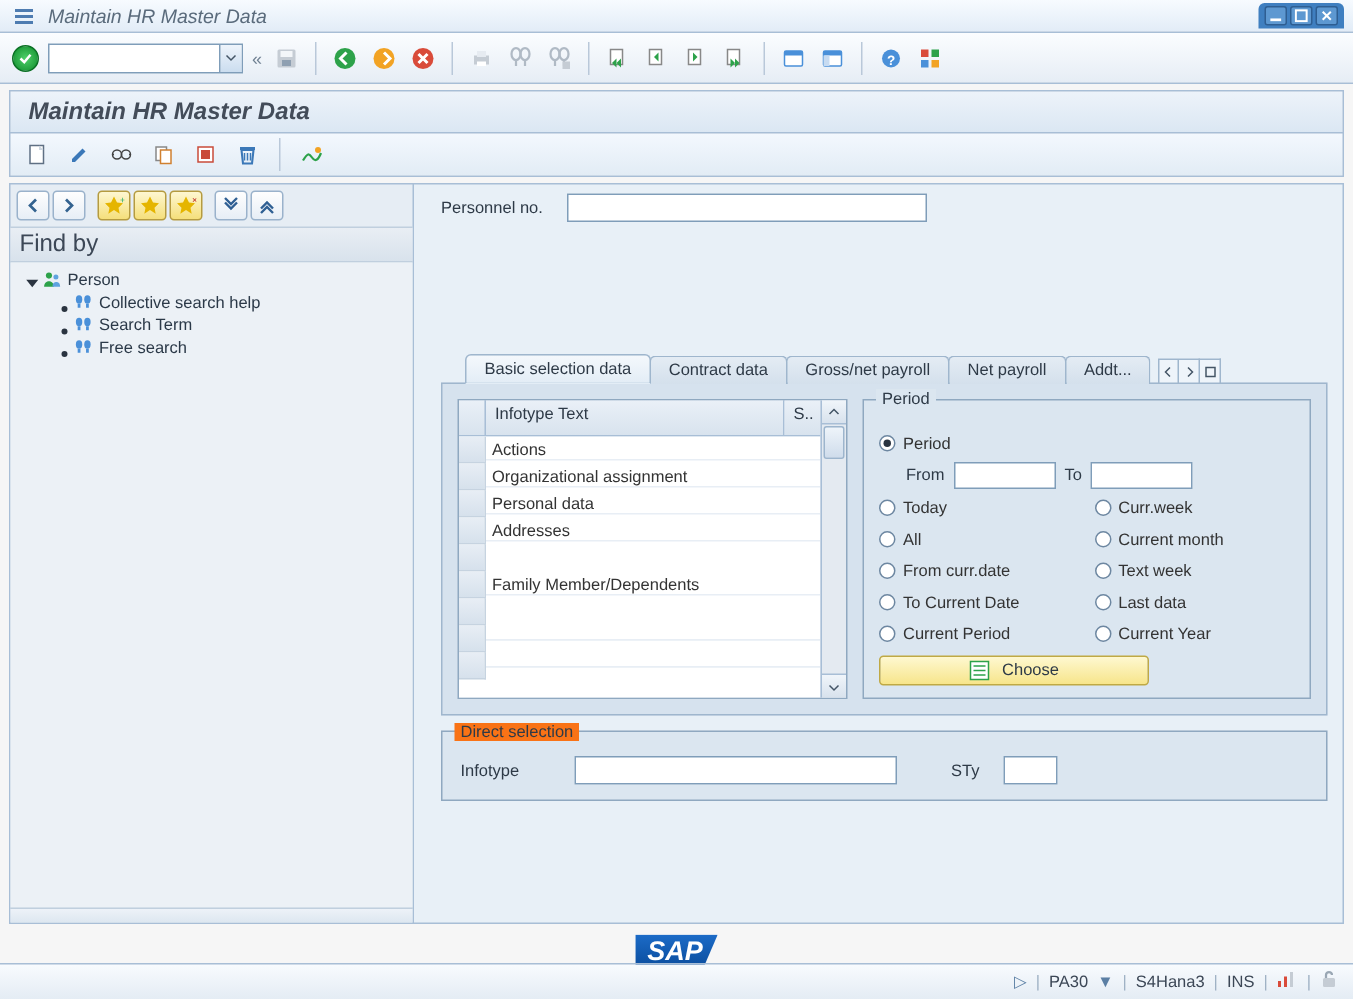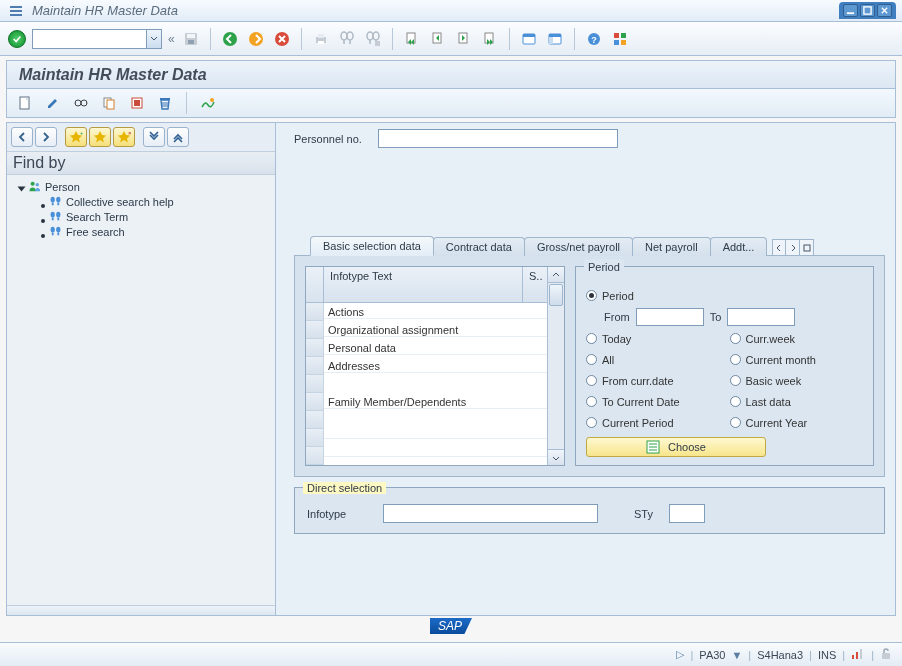--- a/index.html
+++ b/index.html
@@ -177,21 +177,21 @@
     border:1px solid #9fb6cd;
     background:#d6e2ee;
     padding:10px;
     margin-top:-1px;
     height:222px;
     display:flex;gap:10px;
   }
 
   
   .itbox{flex:0 0 260px;display:flex;border:1px solid #8fa8c0;}
-  .ithdr{display:flex;height:36px;border-bottom:1px solid #a8bed6;}
+  .ithdr{display:flex;height:24px;border-bottom:1px solid #a8bed6;}
   .ithdr-cell{background:linear-gradient(#eaf0f7,#d8e3ee);padding:3px 6px;color:#2e3a47;}
   .ithdr-cell.txt{flex:1;border-right:1px solid #a8bed6;}
   .ithdr-cell.s{width:24px;text-align:center;}
   .itlist{flex:1;background:#fff;overflow:hidden;}
   .itrow{display:flex;height:18px;align-items:center;}
   .itrow .handle{width:18px;height:100%;background:linear-gradient(#e8eef5,#d6e1ec);border-right:1px solid #c6d3e0;border-bottom:1px solid #c6d3e0;}
   .itrow .txt{flex:1;padding-left:4px;border-bottom:1px solid #e8eef5;}
   .itrow.blank .txt{background:#e7edf4;}
   .itscroll{width:17px;background:#e4eaf1;border-left:1px solid #a8bed6;display:flex;flex-direction:column;}
   .sbtn{height:16px;background:linear-gradient(#f0f5fa,#d8e2ed);border-bottom:1px solid #a8bed6;display:flex;align-items:center;justify-content:center;}
@@ -225,36 +225,36 @@
     display:flex;align-items:center;justify-content:center;gap:8px;color:#2e3a47;
   }
 
   
   .direct-box{
     border:1px solid #8fa8c0;background:#dbe6f0;
     margin-top:10px;padding:16px 12px 10px 12px;position:relative;
   }
   .direct-box .legend{
     position:absolute;top:0;left:8px;transform:translateY(-50%);
-    background:#fef9c3;padding:0 4px;color:#2e3a47;
+    background:#f97316;padding:0 4px;color:#2e3a47;
   }
 
   
   .statusbar{
     position:absolute;bottom:0;left:0;right:0;height:24px;
     background:linear-gradient(#f8fbfe,#e4ecf4);
     border-top:1px solid #a8bed6;
     display:flex;align-items:center;justify-content:space-between;
     padding:0 10px;font-size:11px;color:#3c4756;
   }
   .status-right{display:flex;align-items:center;gap:6px;}
   .status-sep{color:#9fb2c5;}
   .sap-logo{
-    position:absolute;bottom:32px;left:50%;transform:translateX(-50%);
-    font-weight:normal;font-style:italic;font-size:12px;
+    position:absolute;bottom:20px;left:50%;transform:translateX(-50%);
+    font-weight:bold;font-style:italic;font-size:18px;
     background:linear-gradient(#1c6bc7,#0a4c9c);color:#fff;
     padding:1px 10px 1px 8px;
     clip-path: polygon(0 0, 100% 0, 82% 100%, 0 100%);
   }
 
 </style>
 </head>
 <body>
 
 <div class="titlebar">
@@ -684,21 +684,21 @@
             <div class="radio-row">
                 <span class="radio"></span>
                 <span>Curr.week</span>
               </div>
             <div class="radio-row">
                 <span class="radio"></span>
                 <span>Current month</span>
               </div>
             <div class="radio-row">
                 <span class="radio"></span>
-                <span>Basic week</span>
+                <span>Text week</span>
               </div>
             <div class="radio-row">
                 <span class="radio"></span>
                 <span>Last data</span>
               </div>
             <div class="radio-row">
                 <span class="radio"></span>
                 <span>Current Year</span>
               </div>
           </div>

